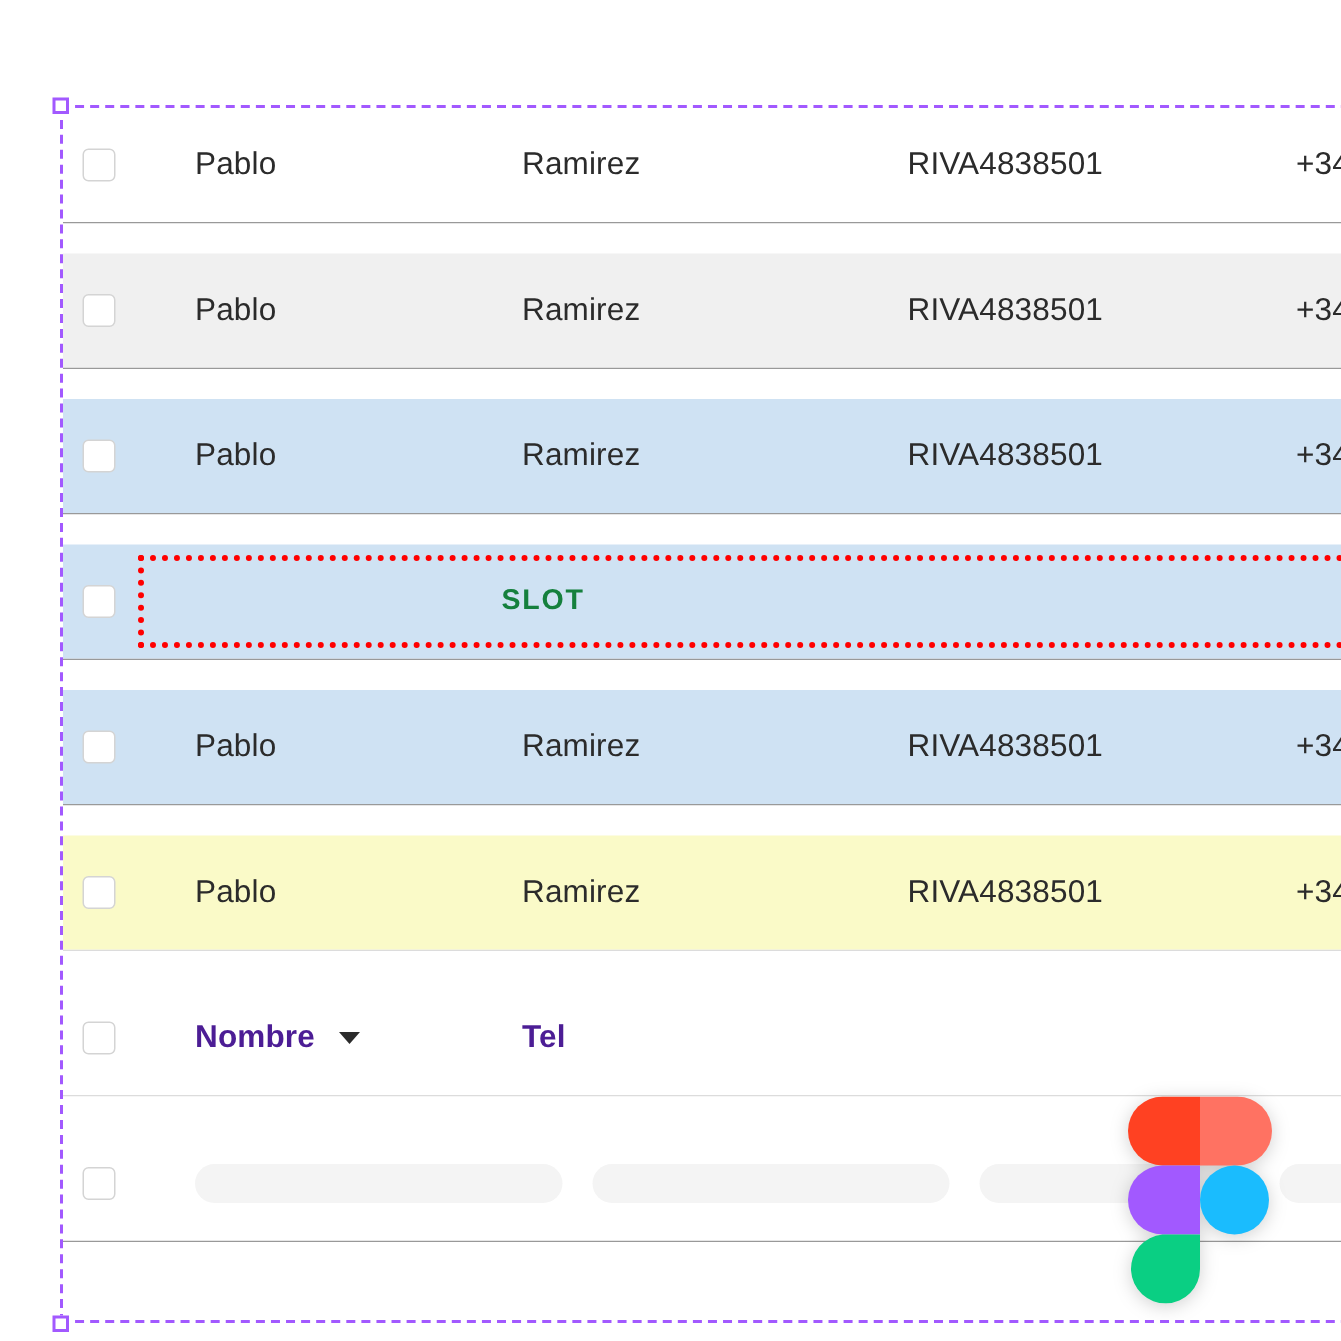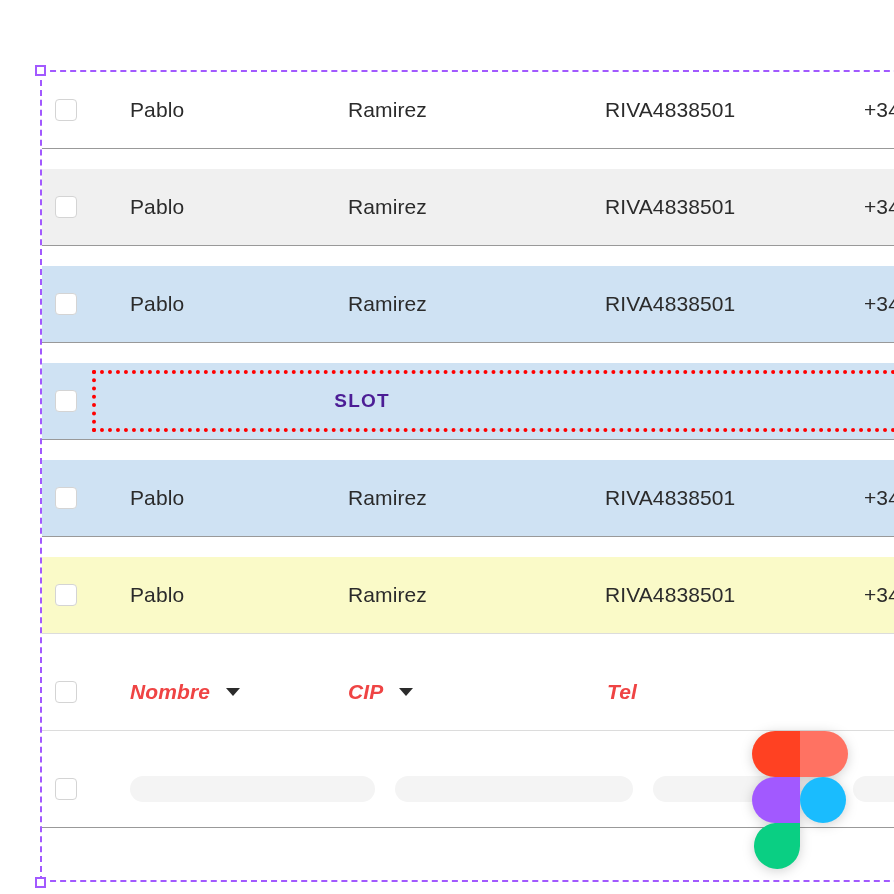--- a/index.html
+++ b/index.html
@@ -98,25 +98,24 @@
   }
   .c-nombre    { flex: 0 0 258px; padding-left: 40px; }
   .c-apellido  { flex: 0 0 257px; }
   .c-cip       { flex: 0 0 259px; }
   .c-tel       { flex: 0 0 200px; }
 
   
   .row.header .cell {
     font-weight: bold;
     font-size: 21px;
-    color: #ef4444;
+    color: #4c1d95;
     display: flex;
     align-items: center;
     gap: 16px;
-    font-style: italic;
   }
   .caret {
     display: inline-block;
     width: 0; height: 0;
     border-left: 7px solid transparent;
     border-right: 7px solid transparent;
     border-top: 8px solid #2b2b2b;
   }
 
   
@@ -136,21 +135,21 @@
     width: 860px;
     height: 62px;
     border: 4px dotted #FF0000;
     display: flex;
     align-items: center;
     justify-content: center;
   }
   .slot-label {
     font-size: 19px;
     font-weight: bold;
-    color: #4c1d95;
+    color: #15803d;
     letter-spacing: 1.2px;
     margin-left: -320px;
   }
 
   
   .sk {
     height: 26px;
     border-radius: 13px;
     background: #F4F4F4;
   }
@@ -251,24 +250,20 @@
     <div class="row gap"></div>
 
     <div class="row header">
       <div class="cb-cell">
         <div class="checkbox"></div>
       </div>
       <div class="cell c-nombre">
         <span>Nombre</span>
         <span class="caret"></span>
       </div>
-      <div class="cell c-cip">
-        <span>CIP</span>
-        <span class="caret"></span>
-      </div>
       <div class="cell c-tel">
         <span>Tel</span>
       </div>
     </div>
     <div class="divider light"></div>
     <div class="row gap"></div>
 
     <div class="row">
       <div class="cb-cell">
         <div class="checkbox"></div>

